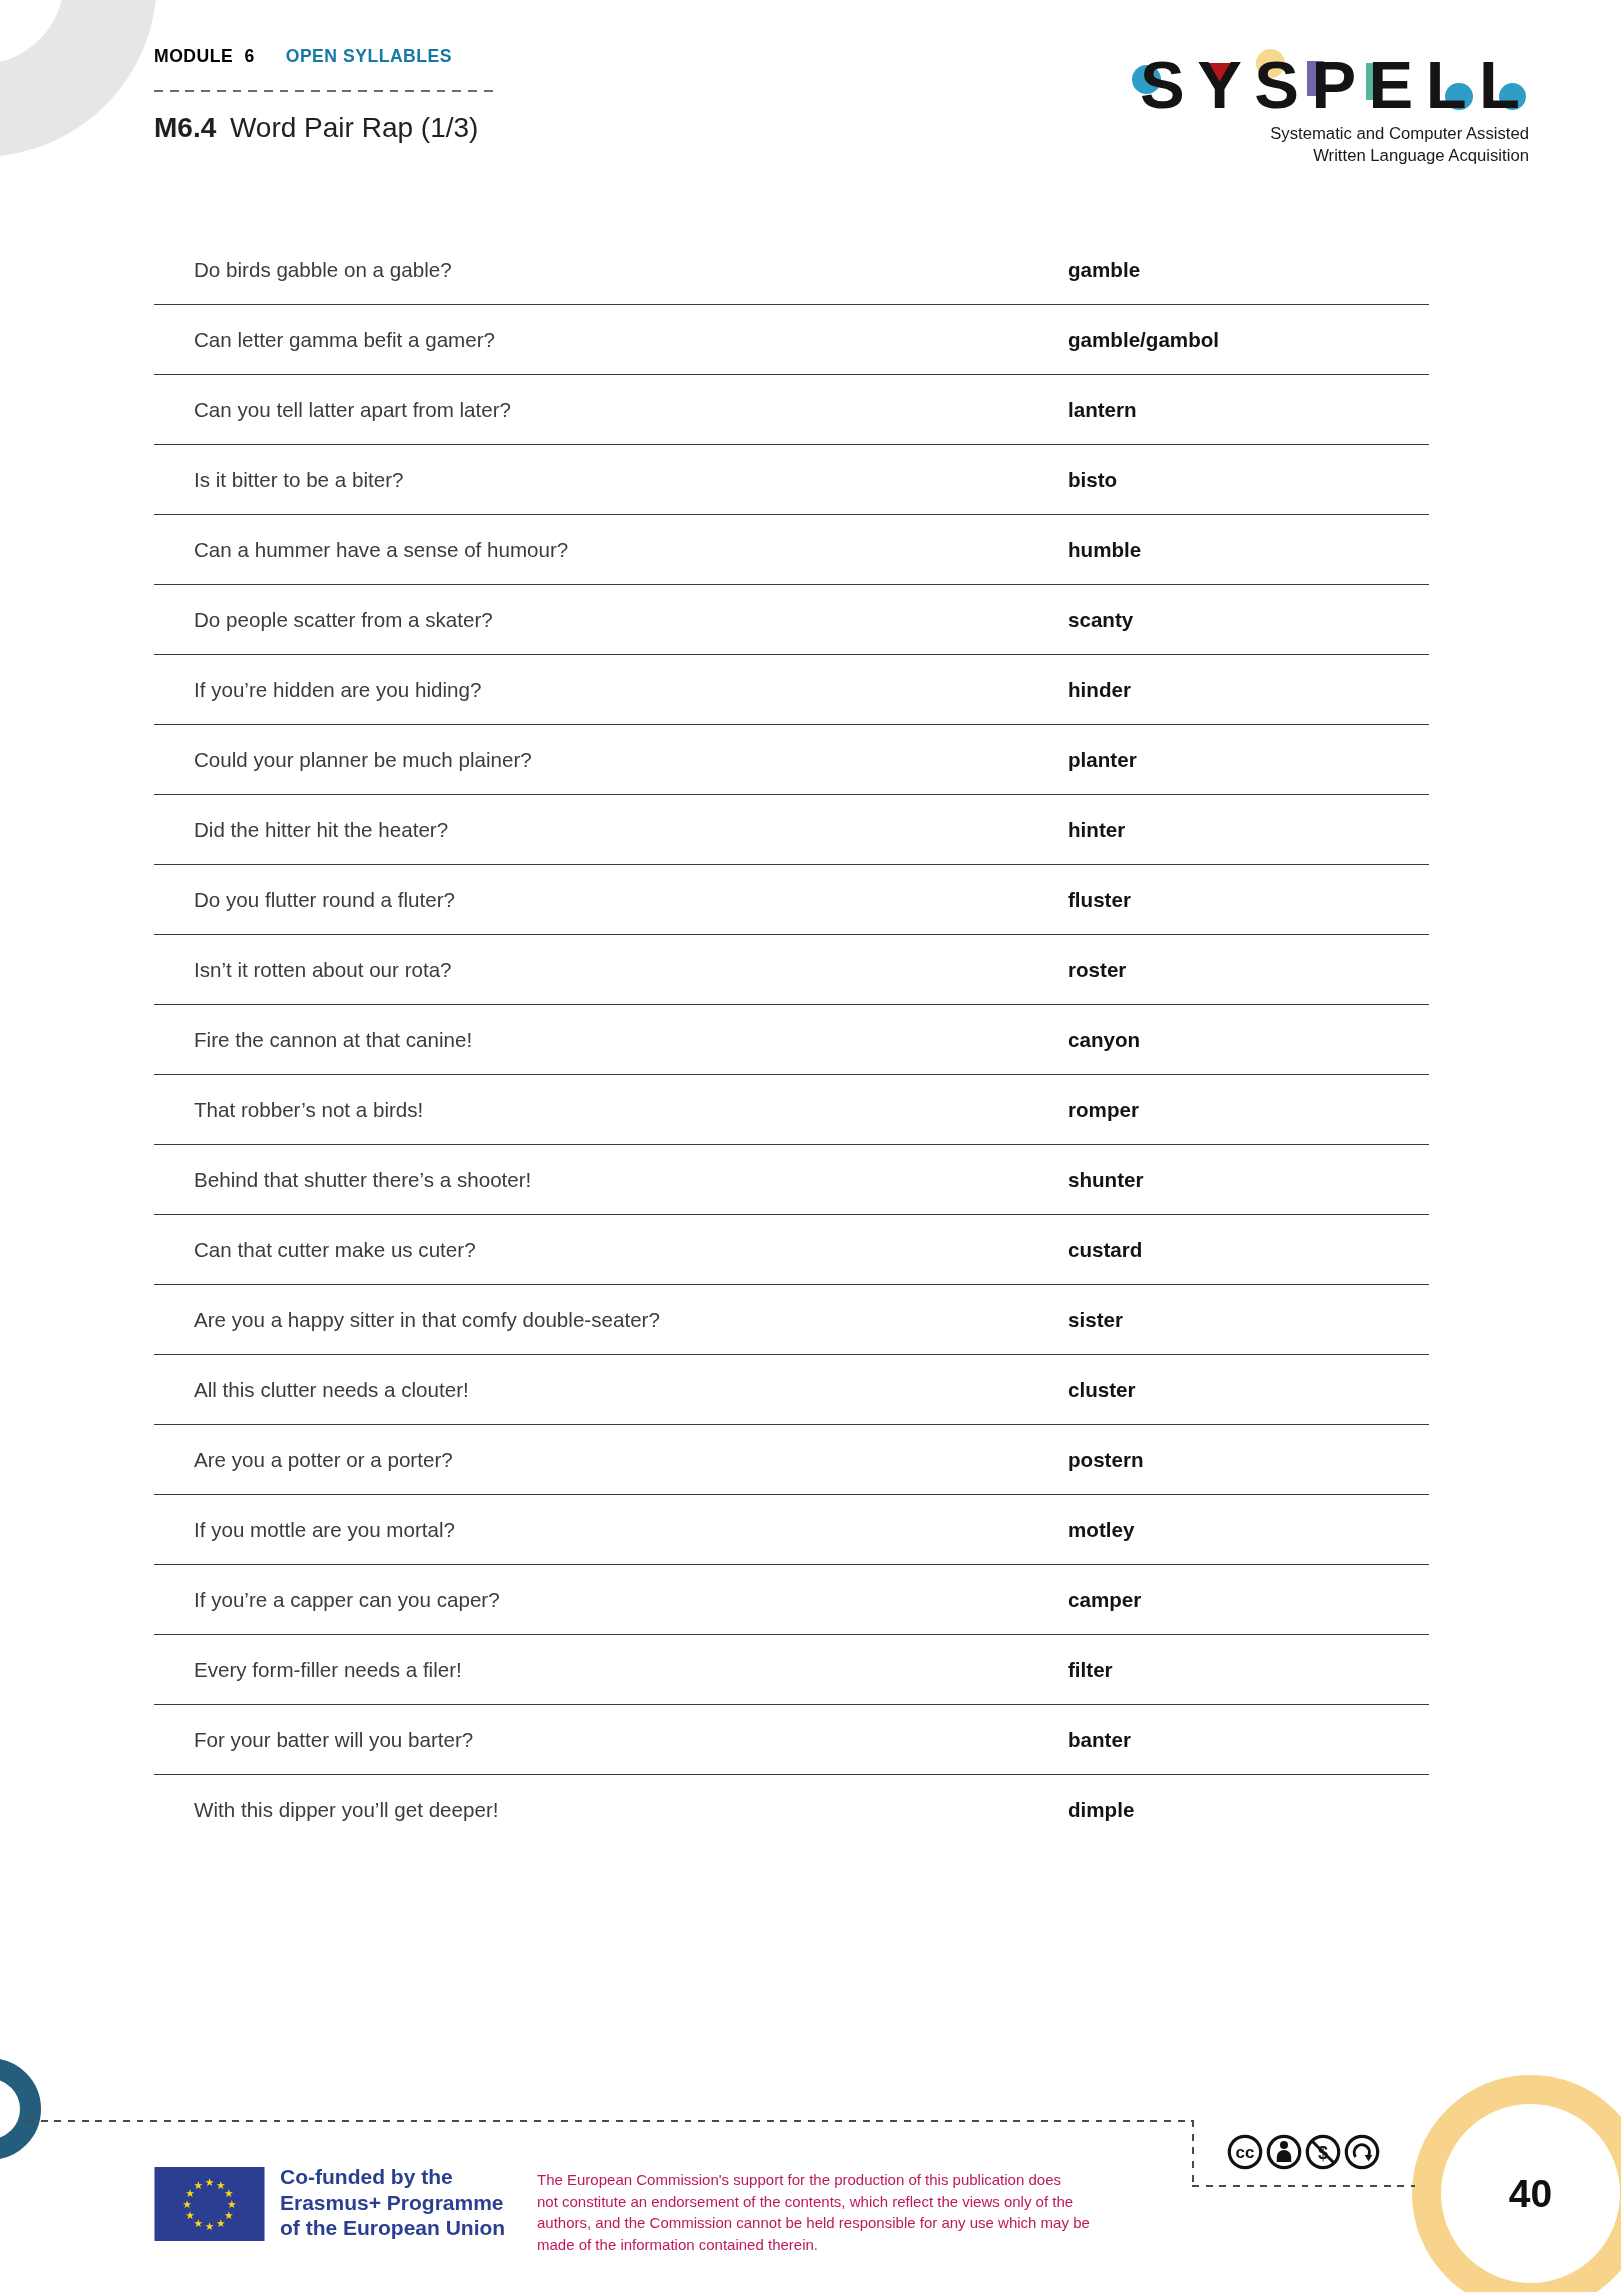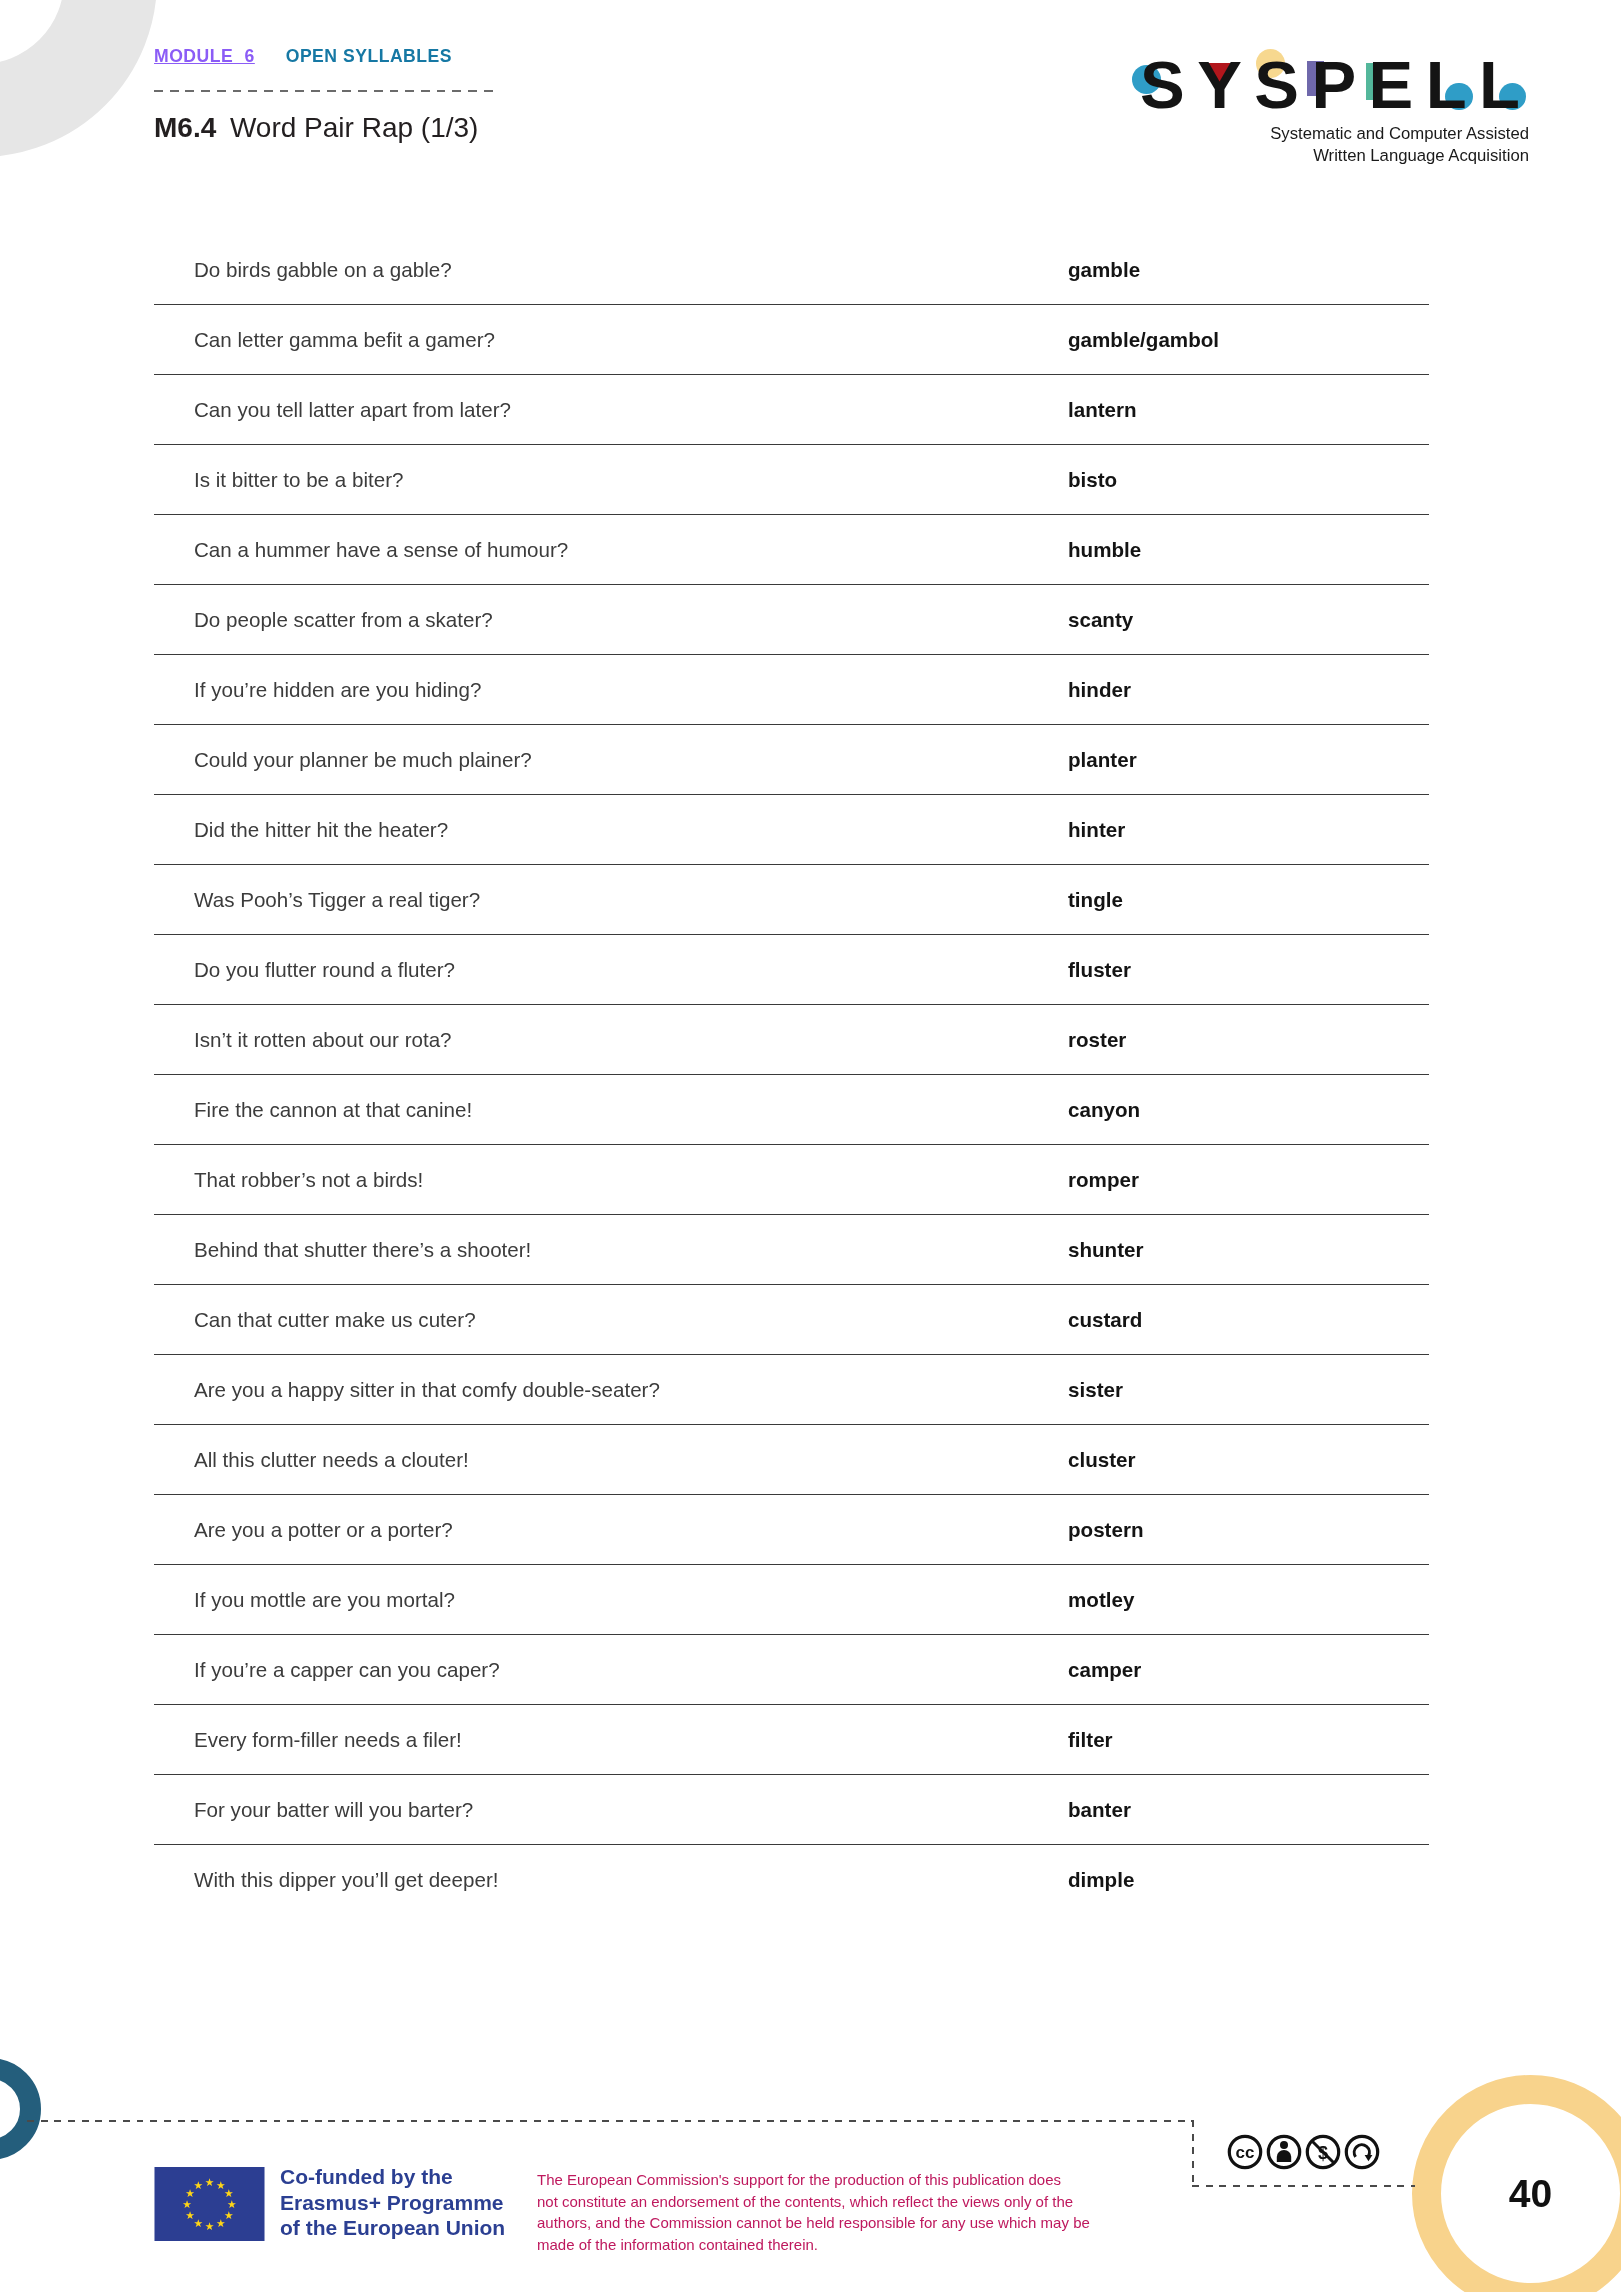--- a/index.html
+++ b/index.html
@@ -11,21 +11,21 @@
   .arc-top-left{position:absolute;left:-196px;top:-196px;width:353px;height:353px;
     border-radius:50%;border:93px solid #e6e6e6;box-sizing:border-box;}
   .ring-bottom-left{position:absolute;left:-61px;top:2058px;width:102px;height:102px;
     border-radius:50%;border:21.6px solid #245e7c;box-sizing:border-box;}
   .ring-page-number{position:absolute;left:1412px;top:2075px;width:237px;height:237px;
     border-radius:50%;border:29px solid #f8d38c;box-sizing:border-box;}
   .page-number{position:absolute;left:1412px;top:2075px;width:237px;height:237px;
     display:flex;align-items:center;justify-content:center;font-size:39px;font-weight:700;color:#111;}
   
   .module-line{position:absolute;left:154px;top:46px;font-size:17.6px;font-weight:700;letter-spacing:0.5px;}
-  .module-label{color:#8b5cf6;word-spacing:5.9px;text-decoration:underline;}
+  .module-label{color:#000000;word-spacing:5.9px;}
   .topic-label{color:#1678a4;margin-left:25.5px;}
   .header-dashes{position:absolute;left:154px;top:90px;width:339px;height:2px;
     background:repeating-linear-gradient(90deg,#6b6b6b 0 8.8px,transparent 8.8px 15.7px);}
   .title-line{position:absolute;left:154px;top:112px;font-size:28px;color:#231f20;text-align:center;}
   .activity-code{font-weight:700;margin-right:13.7px;}
   .activity-title{font-weight:400;}
   
   .logo-letters{position:absolute;left:1140px;top:57px;width:380px;display:flex;
     justify-content:space-between;font-size:67px;line-height:55px;font-weight:700;color:#141414;}
   .logo-letter{position:relative;display:inline-block;}
@@ -123,24 +123,20 @@
       </div>
       <div class="trow">
         <span class="q">Could your planner be much plainer?</span>
         <span class="a">planter</span>
       </div>
       <div class="trow">
         <span class="q">Did the hitter hit the heater?</span>
         <span class="a">hinter</span>
       </div>
       <div class="trow">
-        <span class="q">Was Pooh’s Tigger a real tiger?</span>
-        <span class="a">tingle</span>
-      </div>
-      <div class="trow">
         <span class="q">Do you flutter round a fluter?</span>
         <span class="a">fluster</span>
       </div>
       <div class="trow">
         <span class="q">Isn’t it rotten about our rota?</span>
         <span class="a">roster</span>
       </div>
       <div class="trow">
         <span class="q">Fire the cannon at that canine!</span>
         <span class="a">canyon</span>

